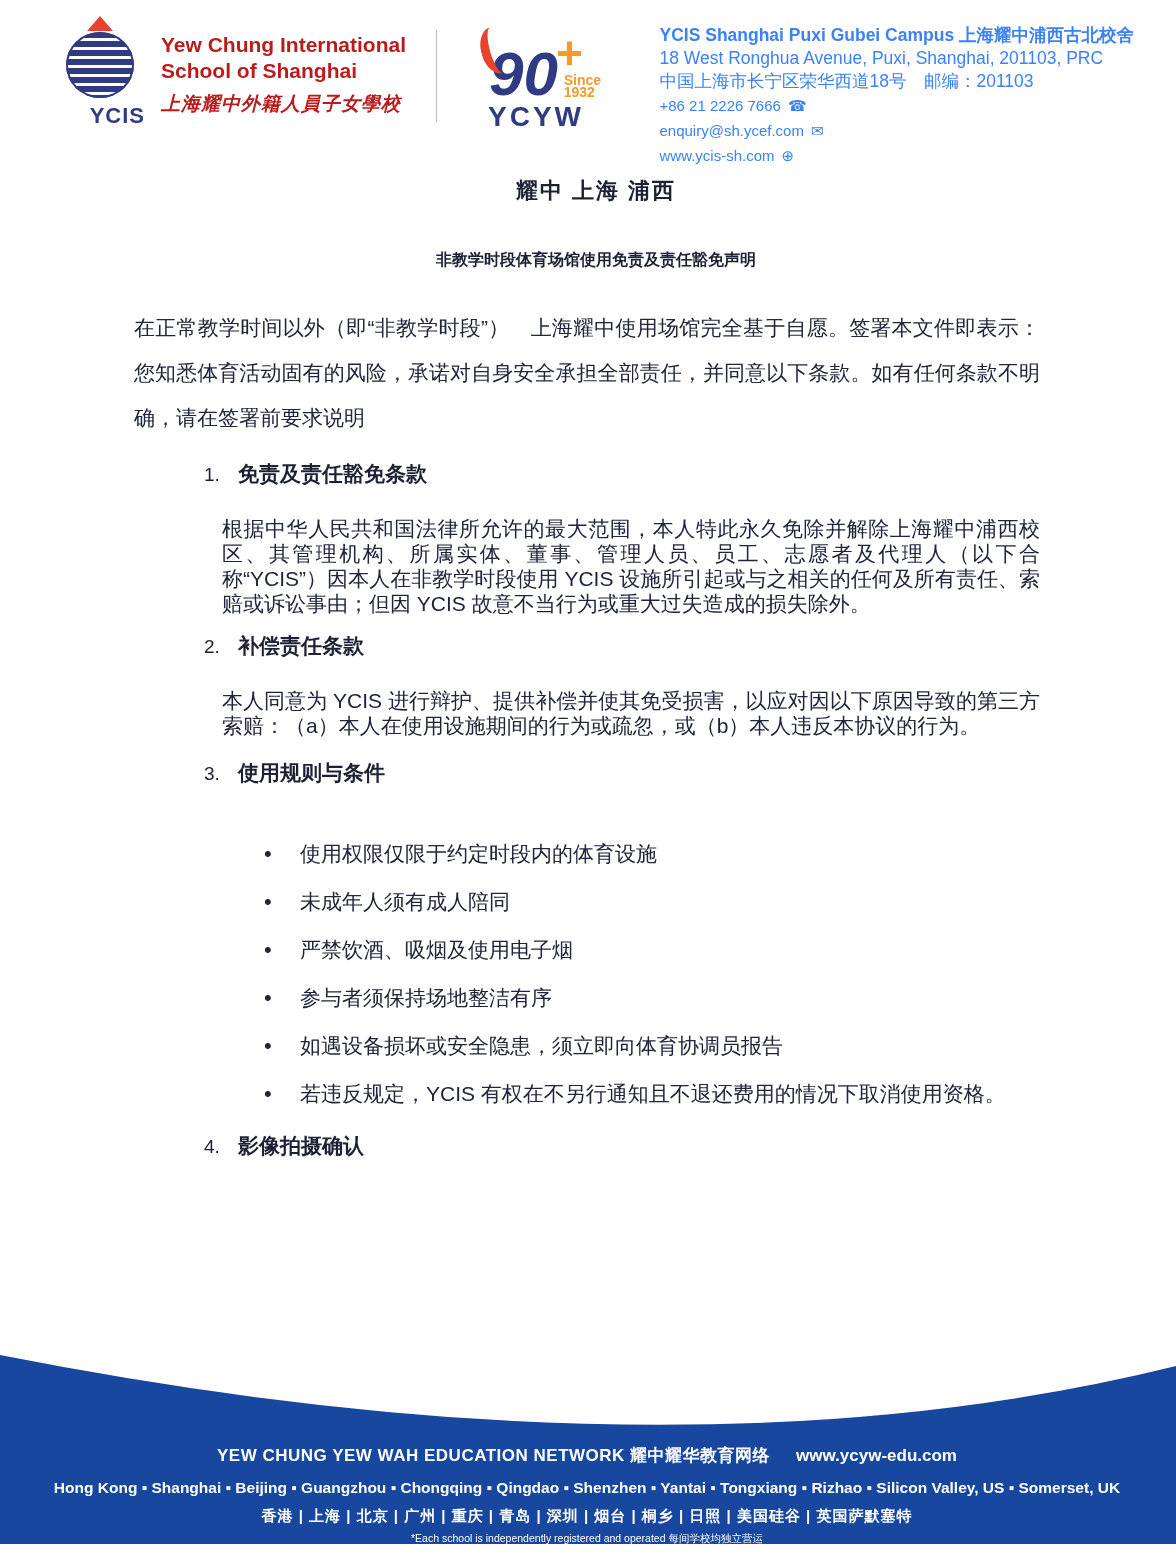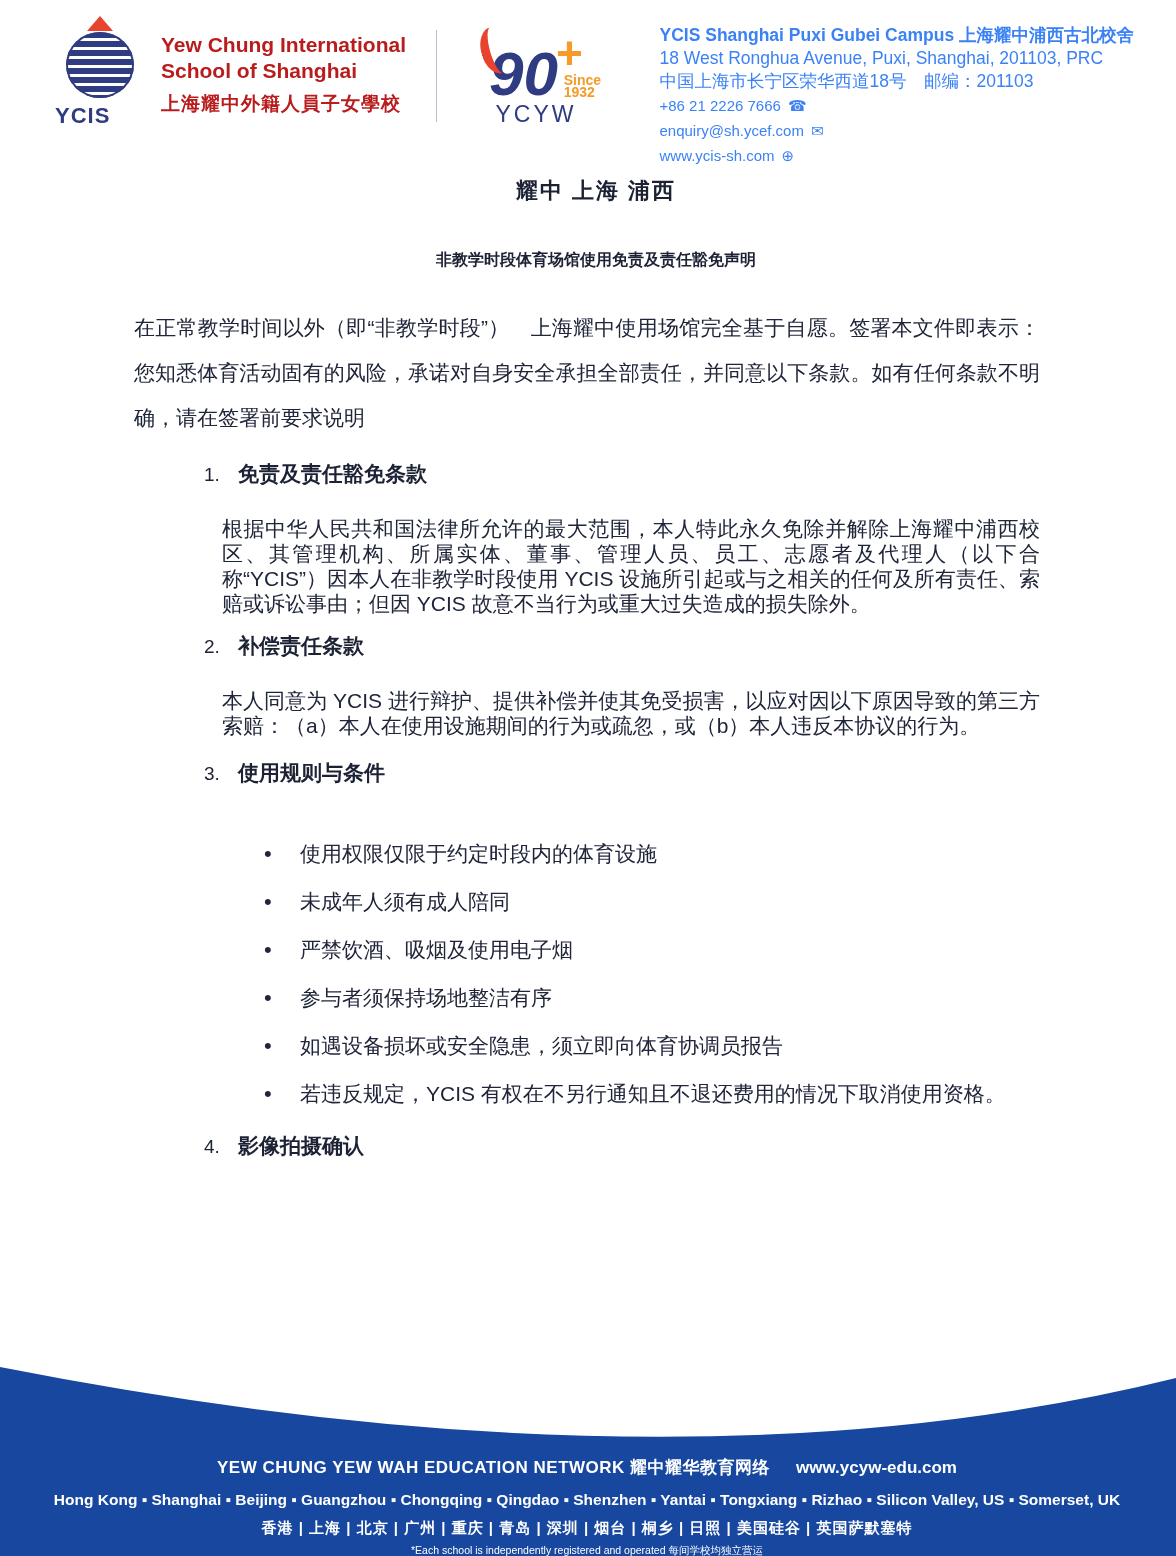--- a/index.html
+++ b/index.html
@@ -7,42 +7,42 @@
   .page {
     position:relative; width:1176px; height:1556px; margin:0 auto;
     background:#ffffff; overflow:hidden;
     font-family:"Liberation Sans","DejaVu Sans",sans-serif;
     color:#20263a;
   }
 
   
   .header { position:absolute; top:16px; left:55px; right:42px; display:flex; align-items:flex-start; }
   .brand { display:flex; align-items:flex-start; }
-  .globe-wrap { width:90px; text-align:left; }
+  .globe-wrap { width:90px; text-align:right; }
   .arrow-head { width:0; height:0; margin:0 auto;
     border-left:13px solid transparent; border-right:13px solid transparent;
     border-bottom:15px solid #e8432e; }
   .globe { width:68px; height:66px; border-radius:50%; margin:1px auto 5px;
     background:repeating-linear-gradient(180deg,#303c82 0 6px,#ffffff 6px 9px);
     box-shadow:0 0 0 2px #303c82 inset; }
   .brand-acronym { color:#303c82; font-weight:800; font-size:22px; letter-spacing:1px; }
   .names { margin-left:16px; padding-top:16px; color:#b91c1c; }
   .name-en { font-size:21px; font-weight:800; line-height:26px; }
-  .name-zh { font-size:19px; font-weight:700; margin-top:7px; letter-spacing:1px; }
+  .name-zh { font-size:19px; font-weight:700; margin-top:7px; letter-spacing:1px;font-style:italic; }
   .divider { width:1px; background:#b9bdd0; height:92px; margin:14px 24px 0 30px; }
   .anniv { position:relative; width:150px; padding-top:6px; color:#303c82; text-align:center; }
   .n90 { position:relative; display:inline-block; font-size:62px; line-height:62px;
     font-weight:800; font-style:italic; color:#303c82; }
   .red-arc { position:absolute; left:-8px; top:4px; width:32px; height:48px;
     border-radius:50%; border-left:9px solid #e8432e; transform:rotate(-16deg); }
   .plus { color:#f49b2a; font-size:46px; font-weight:800; font-style:normal;
     vertical-align:26px; margin-left:-2px; }
   .since { position:absolute; right:10px; top:58px; color:#f49b2a; font-size:14px;
     font-weight:800; line-height:12px; text-align:left; }
-  .ycyw { font-size:23px; font-weight:400; letter-spacing:3px; margin-top:-4px; }
+  .ycyw { font-size:28px; font-weight:700; letter-spacing:3px; margin-top:-4px; }
 
   .contact { margin-left:auto; text-align:left; color:#3b82f6; padding-top:8px; }
   .c-bold  { font-size:17.5px; font-weight:800; line-height:23px; }
   .c-med   { font-size:17.5px; font-weight:500; line-height:23px; }
   .c-small { font-size:15px;  font-weight:500; line-height:25px; }
   .cicon { margin-left:7px; font-size:15px; }
 
   
   .main { position:absolute; top:0; left:16px; right:0; }
   .title1 { margin-top:176px; text-align:center; font-size:22px; font-weight:800; color:#1c2134; letter-spacing:2px; }
@@ -54,21 +54,21 @@
   .sec-head .h { font-weight:800; }
   .sec-body { margin-left:34px; margin-top:28px; font-size:21px; line-height:25px; text-align:justify; }
   .sec-head.s2 { margin-top:16px; }
   .sec-head.s3 { margin-top:21px; }
   .sec-head.s4 { margin-top:16px; }
   .rules { margin:44px 0 0 76px; list-style:none; }
   .rules li { position:relative; padding-left:36px; font-size:21px; line-height:45px; margin-bottom:3px; text-align:justify; }
   .rules li .dot { position:absolute; left:0; top:0; font-size:22px; }
 
   
-  .footer { position:absolute; left:0; bottom:0; width:1174px; height:196px; }
+  .footer { position:absolute; left:0; bottom:12px; width:1174px; height:196px; }
   .footer svg { position:absolute; left:0; top:0; }
   .fline { position:absolute; width:100%; text-align:center; color:#ffffff; }
   .f1 { top:96px;  font-size:17px; }
   .f1 .net { font-weight:800; letter-spacing:.5px; }
   .f1 .url { font-weight:600; margin-left:26px; }
   .f2 { top:131px; font-size:15.5px; font-weight:600; }
   .f3 { top:159px; font-size:15px; font-weight:700; letter-spacing:1px; }
   .f4 { top:184px; font-size:10.5px; font-weight:400; }
 </style>
 </head>

